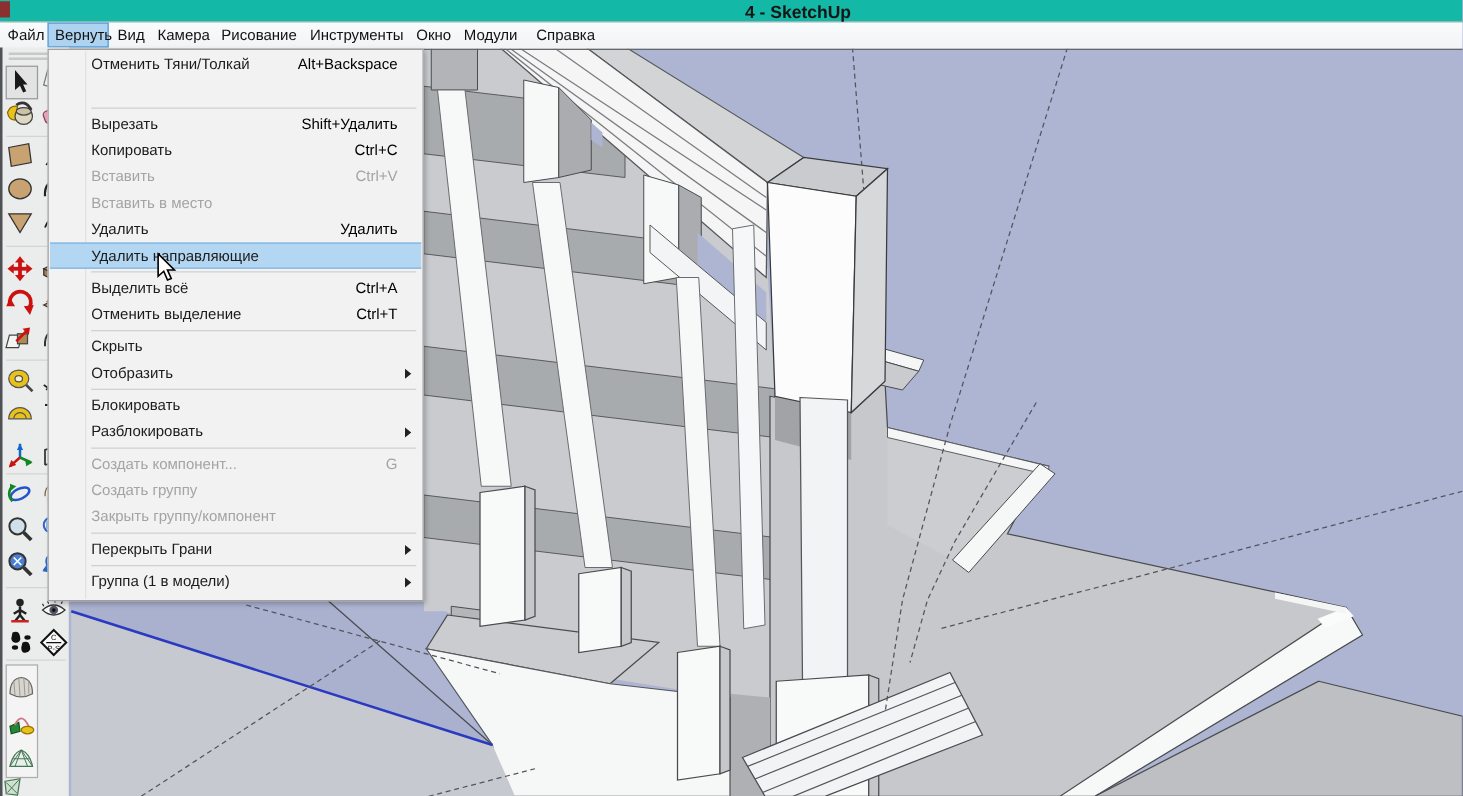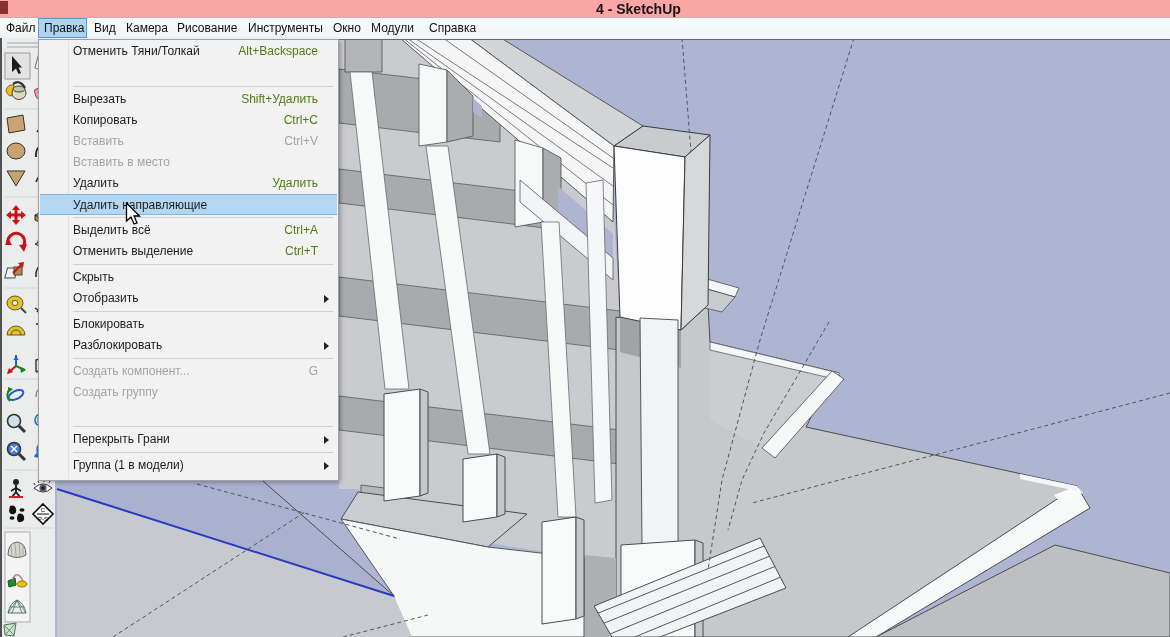--- a/index.html
+++ b/index.html
@@ -1,27 +1,27 @@
 <!DOCTYPE html>
 <html><head>
 <meta charset="utf-8">
 <style>
 html,body{margin:0;padding:0;}
 body{width:1170px;height:637px;position:relative;overflow:hidden;font-family:"Liberation Sans",sans-serif;background:#aeb5d3;}
-#titlebar{position:absolute;left:0;top:0;width:1170px;height:17px;background:#fca5a5;border-bottom:1px solid #bab8b4;}
+#titlebar{position:absolute;left:0;top:0;width:1170px;height:17px;background:#14b8a6;border-bottom:1px solid #bab8b4;}
 #titlebar .t{position:absolute;left:596px;top:1px;font-size:14px;font-weight:bold;color:#151515;}
 #appicon{position:absolute;left:0;top:1px;width:8px;height:13px;background:#8a3030;}
 #menubar{position:absolute;left:0;top:18px;width:1170px;height:21px;background:linear-gradient(#fafbfc,#f1f3f5);border-bottom:1px solid #66676b;padding-left:24px;}
 #menubar span{position:absolute;top:3px;font-size:12px;color:#111;}
 #mb-sel{position:absolute;left:38px;top:0px;width:49px;height:20px;background:#aed3f0;border:1px solid #5b9bd5;box-sizing:border-box;}
 #toolbar{position:absolute;left:0;top:38px;width:55px;height:599px;background:#ebecec;border-left:2px solid #505154;box-sizing:border-box;}
 #menu{position:absolute;left:38px;top:39px;width:301px;height:442px;background:#f2f2f2;border:1px solid #a0a0a0;box-sizing:border-box;box-shadow:2px 2px 4px rgba(0,0,0,0.25);text-align:center;}
 .mi{position:absolute;left:1px;width:297px;height:21px;}
 .mi .lab{position:absolute;left:33px;top:3px;font-size:12px;color:#1c1c1c;white-space:nowrap;}
-.mi .sc{position:absolute;right:19px;top:3px;font-size:12px;color:#4d7c0f;}
+.mi .sc{position:absolute;right:19px;top:3px;font-size:12px;color:#000000;}
 .mi.dis .lab,.mi.dis .sc{color:#a4a4a4;}
 .mi.hl{background:#b3d7f2;border-top:1px solid #7fb4de;border-bottom:1px solid #7fb4de;height:19px;}
 .msep{position:absolute;left:34px;width:260px;height:1px;background:#d0d0d0;}
 .arr{position:absolute;right:8px;top:7px;width:0;height:0;border-left:5px solid #222;border-top:4px solid transparent;border-bottom:4px solid transparent;}
 #gutter{position:absolute;left:29px;top:1px;width:1px;height:438px;background:#e2e2e2;}
 svg{position:absolute;left:0;top:0;}
 </style>
 </head>
 <body>
 <svg id="scene" width="1170" height="637" viewBox="0 0 1170 637">
@@ -133,21 +133,21 @@
 <line x1="343" y1="637" x2="428" y2="615"></line>
 </g>
 </svg>
 <div id="titlebar">
     <div id="appicon"></div>
     <div class="t">4 - SketchUp</div>
   </div>
 <div id="menubar">
 <div id="mb-sel"></div>
 <span style="left:6px">Файл</span>
-<span style="left:44px">Правка</span>
+<span style="left:44px">Вернуть</span>
 <span style="left:94px">Вид</span>
 <span style="left:126px">Камера</span>
 <span style="left:177px">Рисование</span>
 <span style="left:248px">Инструменты</span>
 <span style="left:333px">Окно</span>
 <span style="left:371px">Модули</span>
 <span style="left:429px">Справка</span>
 </div>
 <div id="toolbar">
 <svg width="55" height="599" viewBox="0 0 55 599" style="left:0;top:0">
@@ -382,20 +382,23 @@
       <span class="arr"></span>
     </div>
 <div class="msep" style="top:318px"></div>
 <div class="mi dis" style="top:321px">
       <span class="lab">Создать компонент...</span>
       <span class="sc">G</span>
     </div>
 <div class="mi dis" style="top:342px">
       <span class="lab">Создать группу</span>
     </div>
+<div class="mi dis" style="top:363px">
+      <span class="lab">Закрыть группу/компонент</span>
+    </div>
 <div class="msep" style="top:386px"></div>
 <div class="mi" style="top:389px">
       <span class="lab">Перекрыть Грани</span>
       <span class="arr"></span>
     </div>
 <div class="msep" style="top:412px"></div>
 <div class="mi" style="top:415px">
       <span class="lab">Группа (1 в модели)</span>
       <span class="arr"></span>
     </div>

